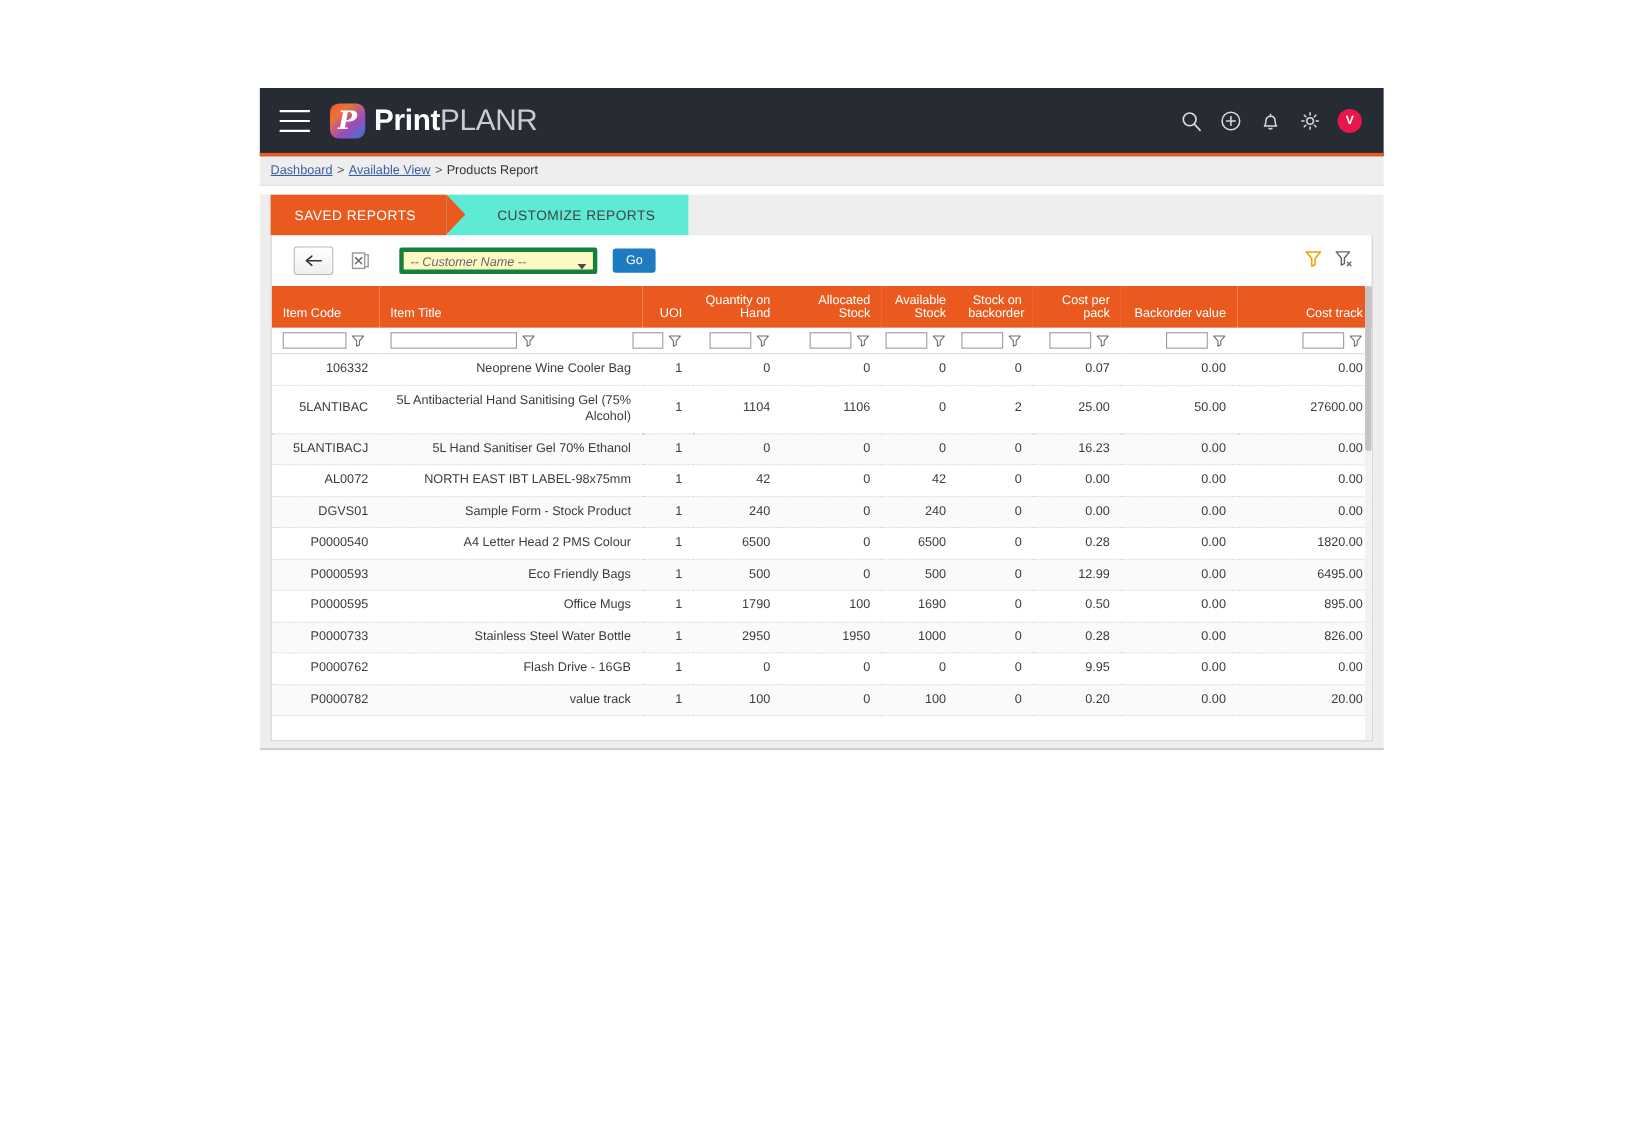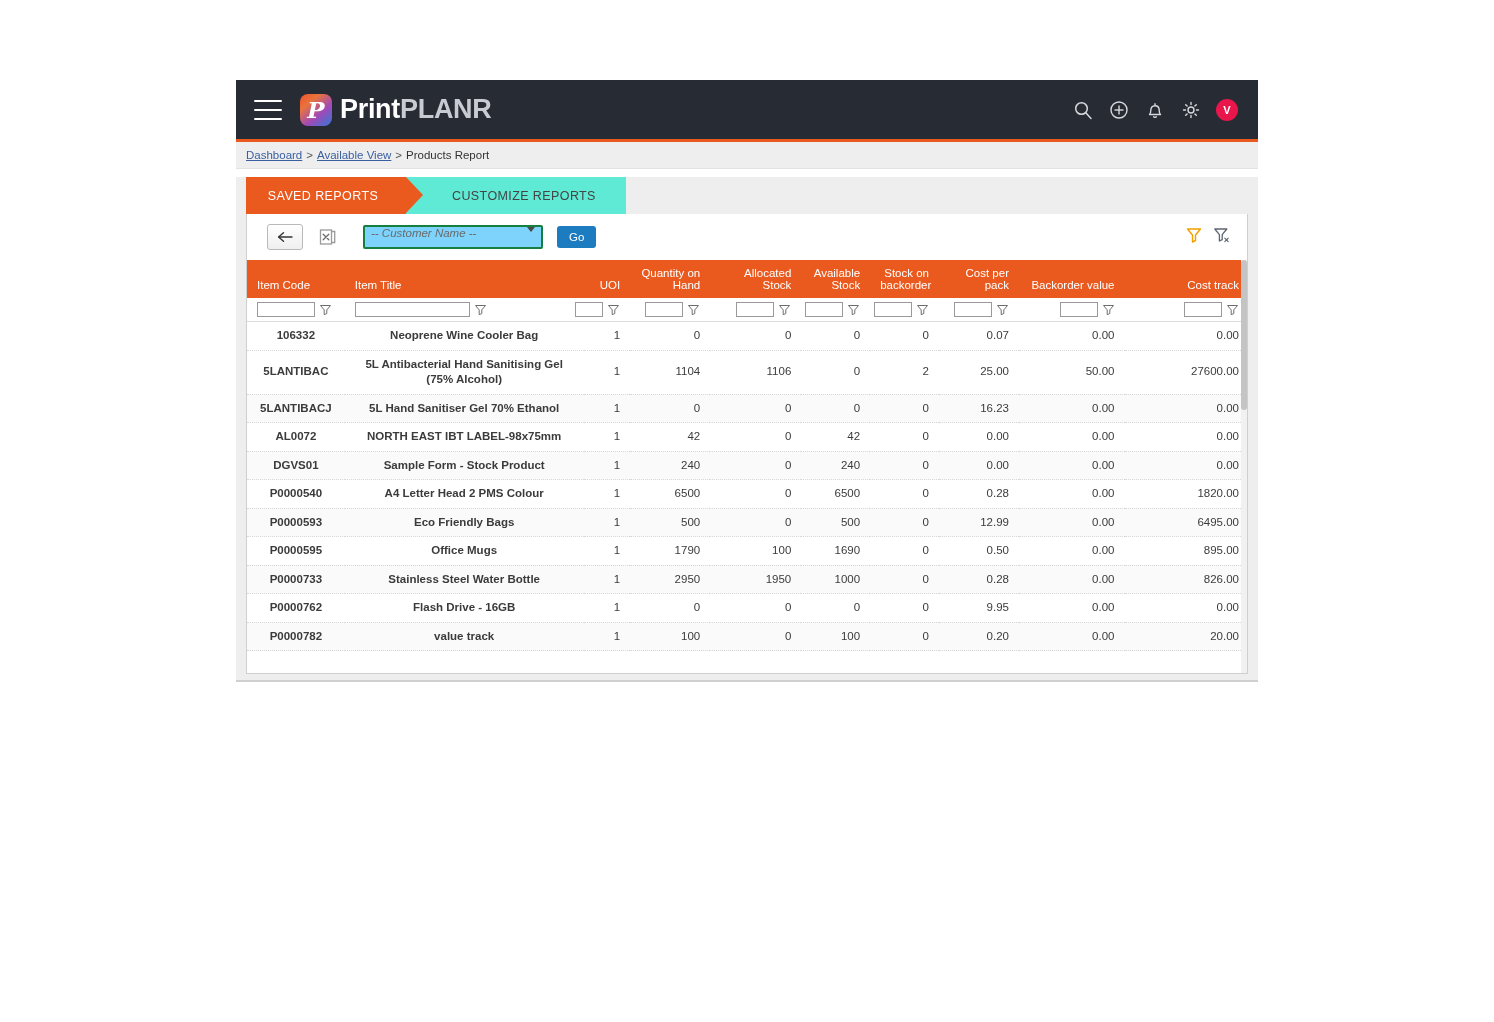--- a/index.html
+++ b/index.html
@@ -73,21 +73,21 @@
     font-family: "DejaVu Serif", serif;
     line-height: 1;
   }
   .brand-text {
     font-size: 27px;
     line-height: 1;
     letter-spacing: -0.3px;
     white-space: nowrap;
   }
   .brand-text .b1 { color: #ffffff; font-weight: bold; }
-  .brand-text .b2 { color: #c8ccd2; font-weight: bold; }
+  .brand-text .b2 { color: #c8ccd2; font-weight: normal; }
 
   .nav-right {
     margin-left: auto;
     display: flex;
     align-items: center;
     gap: 14px;
   }
   .nav-icon {
     width: 22px;
     height: 22px;
@@ -211,25 +211,25 @@
   .btn-excel {
     width: 26px; height: 24px;
     margin-left: 12px;
     display: flex; align-items: center; justify-content: center;
     cursor: pointer;
   }
   .select-wrap {
     margin-left: 22px;
     width: 180px;
     height: 24px;
-    border: 2px solid #15803d;
+    border: 4px solid #15803d;
     border-radius: 2px;
-    background: #7dd3fc;
-    display: flex;
-    align-items: flex-start;
+    background: #fef9c3;
+    display: flex;
+    align-items: flex-end;
     padding: 0 6px;
     box-sizing: border-box;
     cursor: pointer;
     position: relative;
   }
   .select-text {
     font-size: 11.5px;
     font-style: italic;
     color: #6a6a6a;
     flex: 1;
@@ -313,21 +313,21 @@
   .fi-md  { width: 58px; }
   .fi-lg  { width: 115px; }
   .fi-xl  { width: 38px; }
 
   tbody td {
     padding: 6px 10px;
     border-bottom: 1px dotted #d8d8d8;
     box-sizing: border-box;
     line-height: 1.35;
   }
-  td.l { text-align: center; font-weight: bold; }
+  td.l { text-align: right; }
   td.r { text-align: right; }
   tbody tr.odd  td { background: #ffffff; }
   tbody tr.even td { background: #fafafa; }
 
   
   .vscroll {
     position: absolute;
     right: 0; top: 46px; bottom: 0;
     width: 6px;
     background: #f1f1f1;

